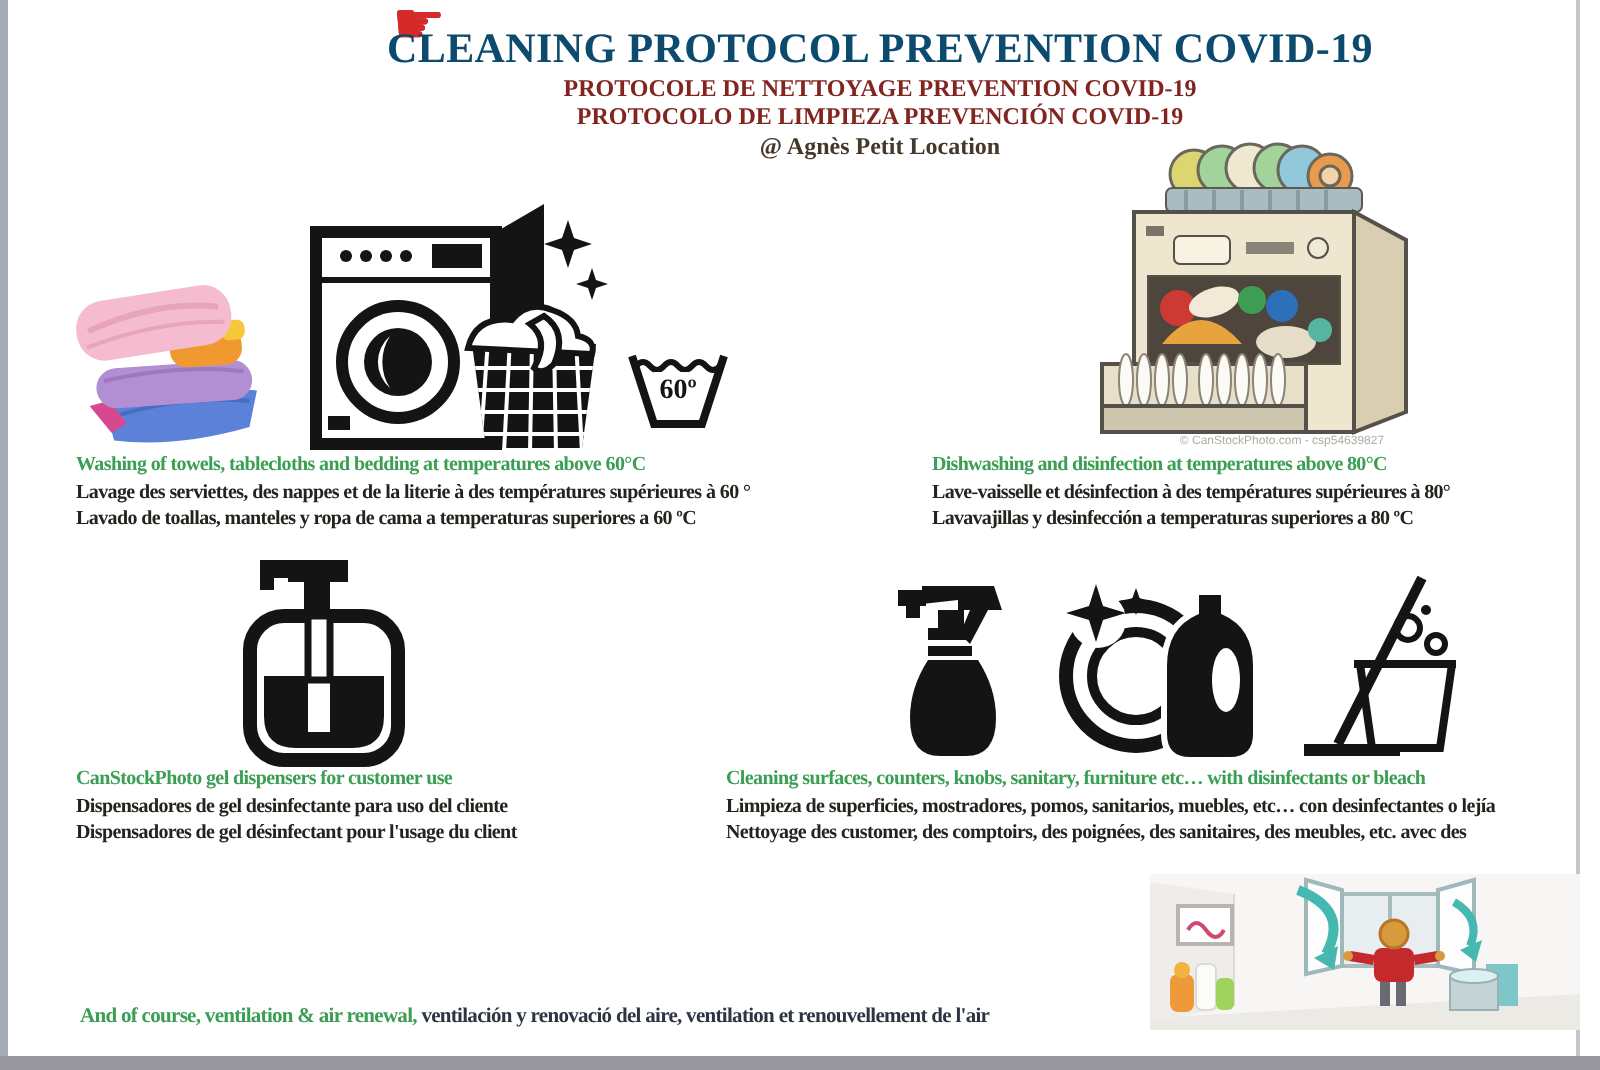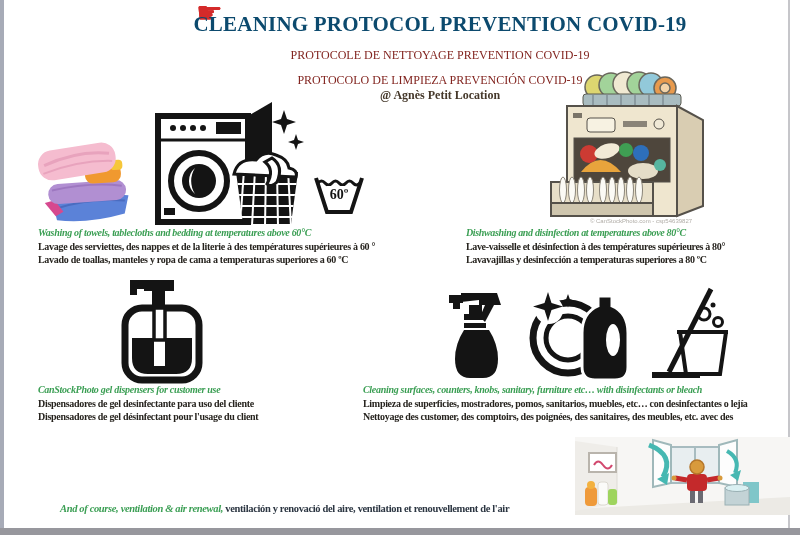--- a/index.html
+++ b/index.html
@@ -12,29 +12,29 @@
   
   .edge-left{left:0;top:0;width:4px;height:535px;background:#a7abb7;}
   .edge-bottom{left:0;top:528px;width:800px;height:7px;background:#97979d;}
   .edge-right{left:788px;top:0;width:2px;height:528px;background:#c6c6ca;}
 
   
   .hand{left:196px;top:-2px;font-size:30px;color:#d42a2a;line-height:1;
         text-shadow:0 0 0 #d42a2a;}
   .header{left:90px;top:12px;width:700px;text-align:center;}
   .title{font-size:21px;font-weight:bold;color:#0c4a6e;letter-spacing:.2px;}
-  .sub{font-size:12px;font-weight:normal;color:#82241f;line-height:13px;margin-top:12px;}
+  .sub{font-size:12px;font-weight:bold;color:#82241f;line-height:13px;margin-top:1px;}
   .byline{font-size:12px;font-weight:bold;color:#45382a;margin-top:1px;}
 
   
   .tblock{font-weight:bold;font-size:10px;line-height:13.5px;letter-spacing:-.3px;
           color:#26231e;white-space:nowrap;}
-  .green{color:#3a9e53;font-style:italic;}
+  .green{color:#3a9e53;}
   .bottomline{left:40px;top:503px;font-weight:bold;font-size:10.5px;
-              letter-spacing:-.35px;white-space:nowrap;color:#2c3642;margin-left:20px;}
+              letter-spacing:-.35px;white-space:nowrap;color:#2c3642;}
   .watermark{left:556px;top:218px;width:170px;text-align:center;font-family:"Liberation Sans",sans-serif;
              font-size:6px;color:#b0aca6;letter-spacing:0;}
   svg{display:block;}
   text.caretxt{font-family:"Liberation Serif",serif;font-weight:bold;}
 </style>
 </head>
 <body>
 
 <div class="abs edge-left"></div>
 <div class="abs edge-bottom"></div>

